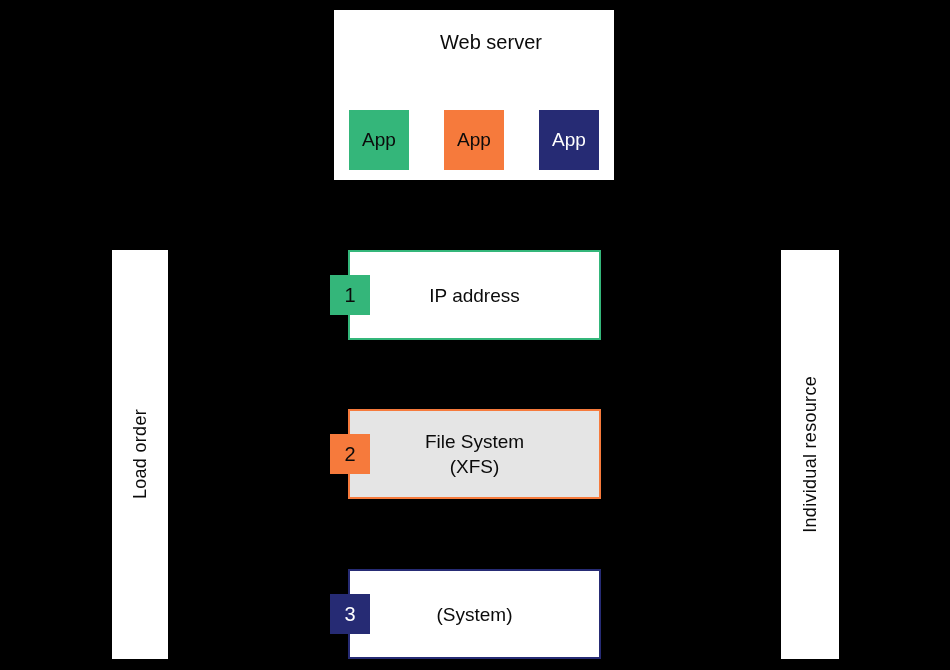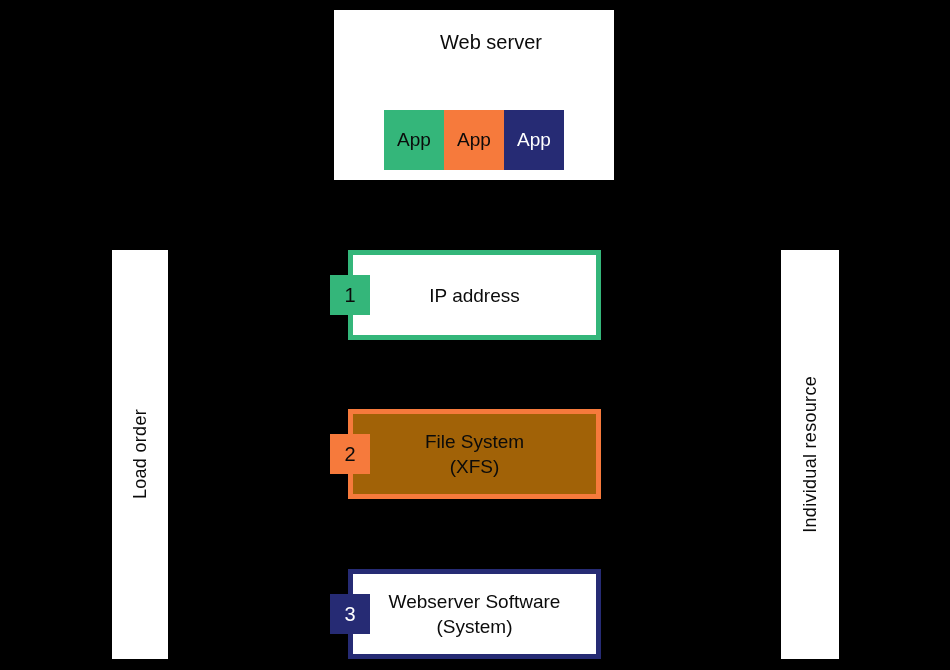--- a/index.html
+++ b/index.html
@@ -29,38 +29,39 @@
     font-size: 20px;
     line-height: 24px;
     font-weight: 500;
     color: #0b0b0b;
   }
   .apps-row {
     position: absolute;
     left: 0; right: 0; top: 100px;
     display: flex;
     justify-content: center;
+    gap: 35px;
     align-items: flex-end;
   }
   .app-tile {
     width: 60px; height: 60px;
     display: flex;
     align-items: center;
     justify-content: center;
     font-size: 19px;
     font-weight: 500;
   }
   
   .res-box {
     position: absolute;
     left: 348px;
     width: 253px; height: 90px;
     box-sizing: border-box;
     background: #fff;
-    border: 5px solid #3b82f6;
+    border: 2px solid #3b82f6;
     display: flex;
     flex-direction: column;
     align-items: center;
     justify-content: center;
     text-align: left;
     font-size: 19px;
     line-height: 25px;
     font-weight: 500;
     color: #0b0b0b;
     z-index: 1;
@@ -126,25 +127,24 @@
 
   <div class="side-bar right" style="background-color: rgb(255, 255, 255);">
     <span class="vtext">Individual resource</span>
   </div>
 
   <div class="res-box r1" style="border-color: rgb(52, 182, 122); background-color: rgb(255, 255, 255);">
     <div>IP address</div>
   </div>
   <div class="num-square n1" style="background-color: rgb(52, 182, 122); color: rgb(11, 11, 11);">1</div>
 
-  <div class="res-box r2" style="border-color: rgb(246, 122, 60); background-color: #a16207;">
+  <div class="res-box r2" style="border-color: rgb(246, 122, 60); background-color: #e5e5e5;">
     <div>File System</div>
     <div>(XFS)</div>
   </div>
   <div class="num-square n2" style="background-color: rgb(246, 122, 60); color: rgb(11, 11, 11);">2</div>
 
   <div class="res-box r3" style="border-color: rgb(38, 43, 116); background-color: rgb(255, 255, 255);">
-    <div>Webserver Software</div>
     <div>(System)</div>
   </div>
   <div class="num-square n3" style="background-color: rgb(38, 43, 116); color: rgb(255, 255, 255);">3</div>
 
 </div>
 
 </body></html>

